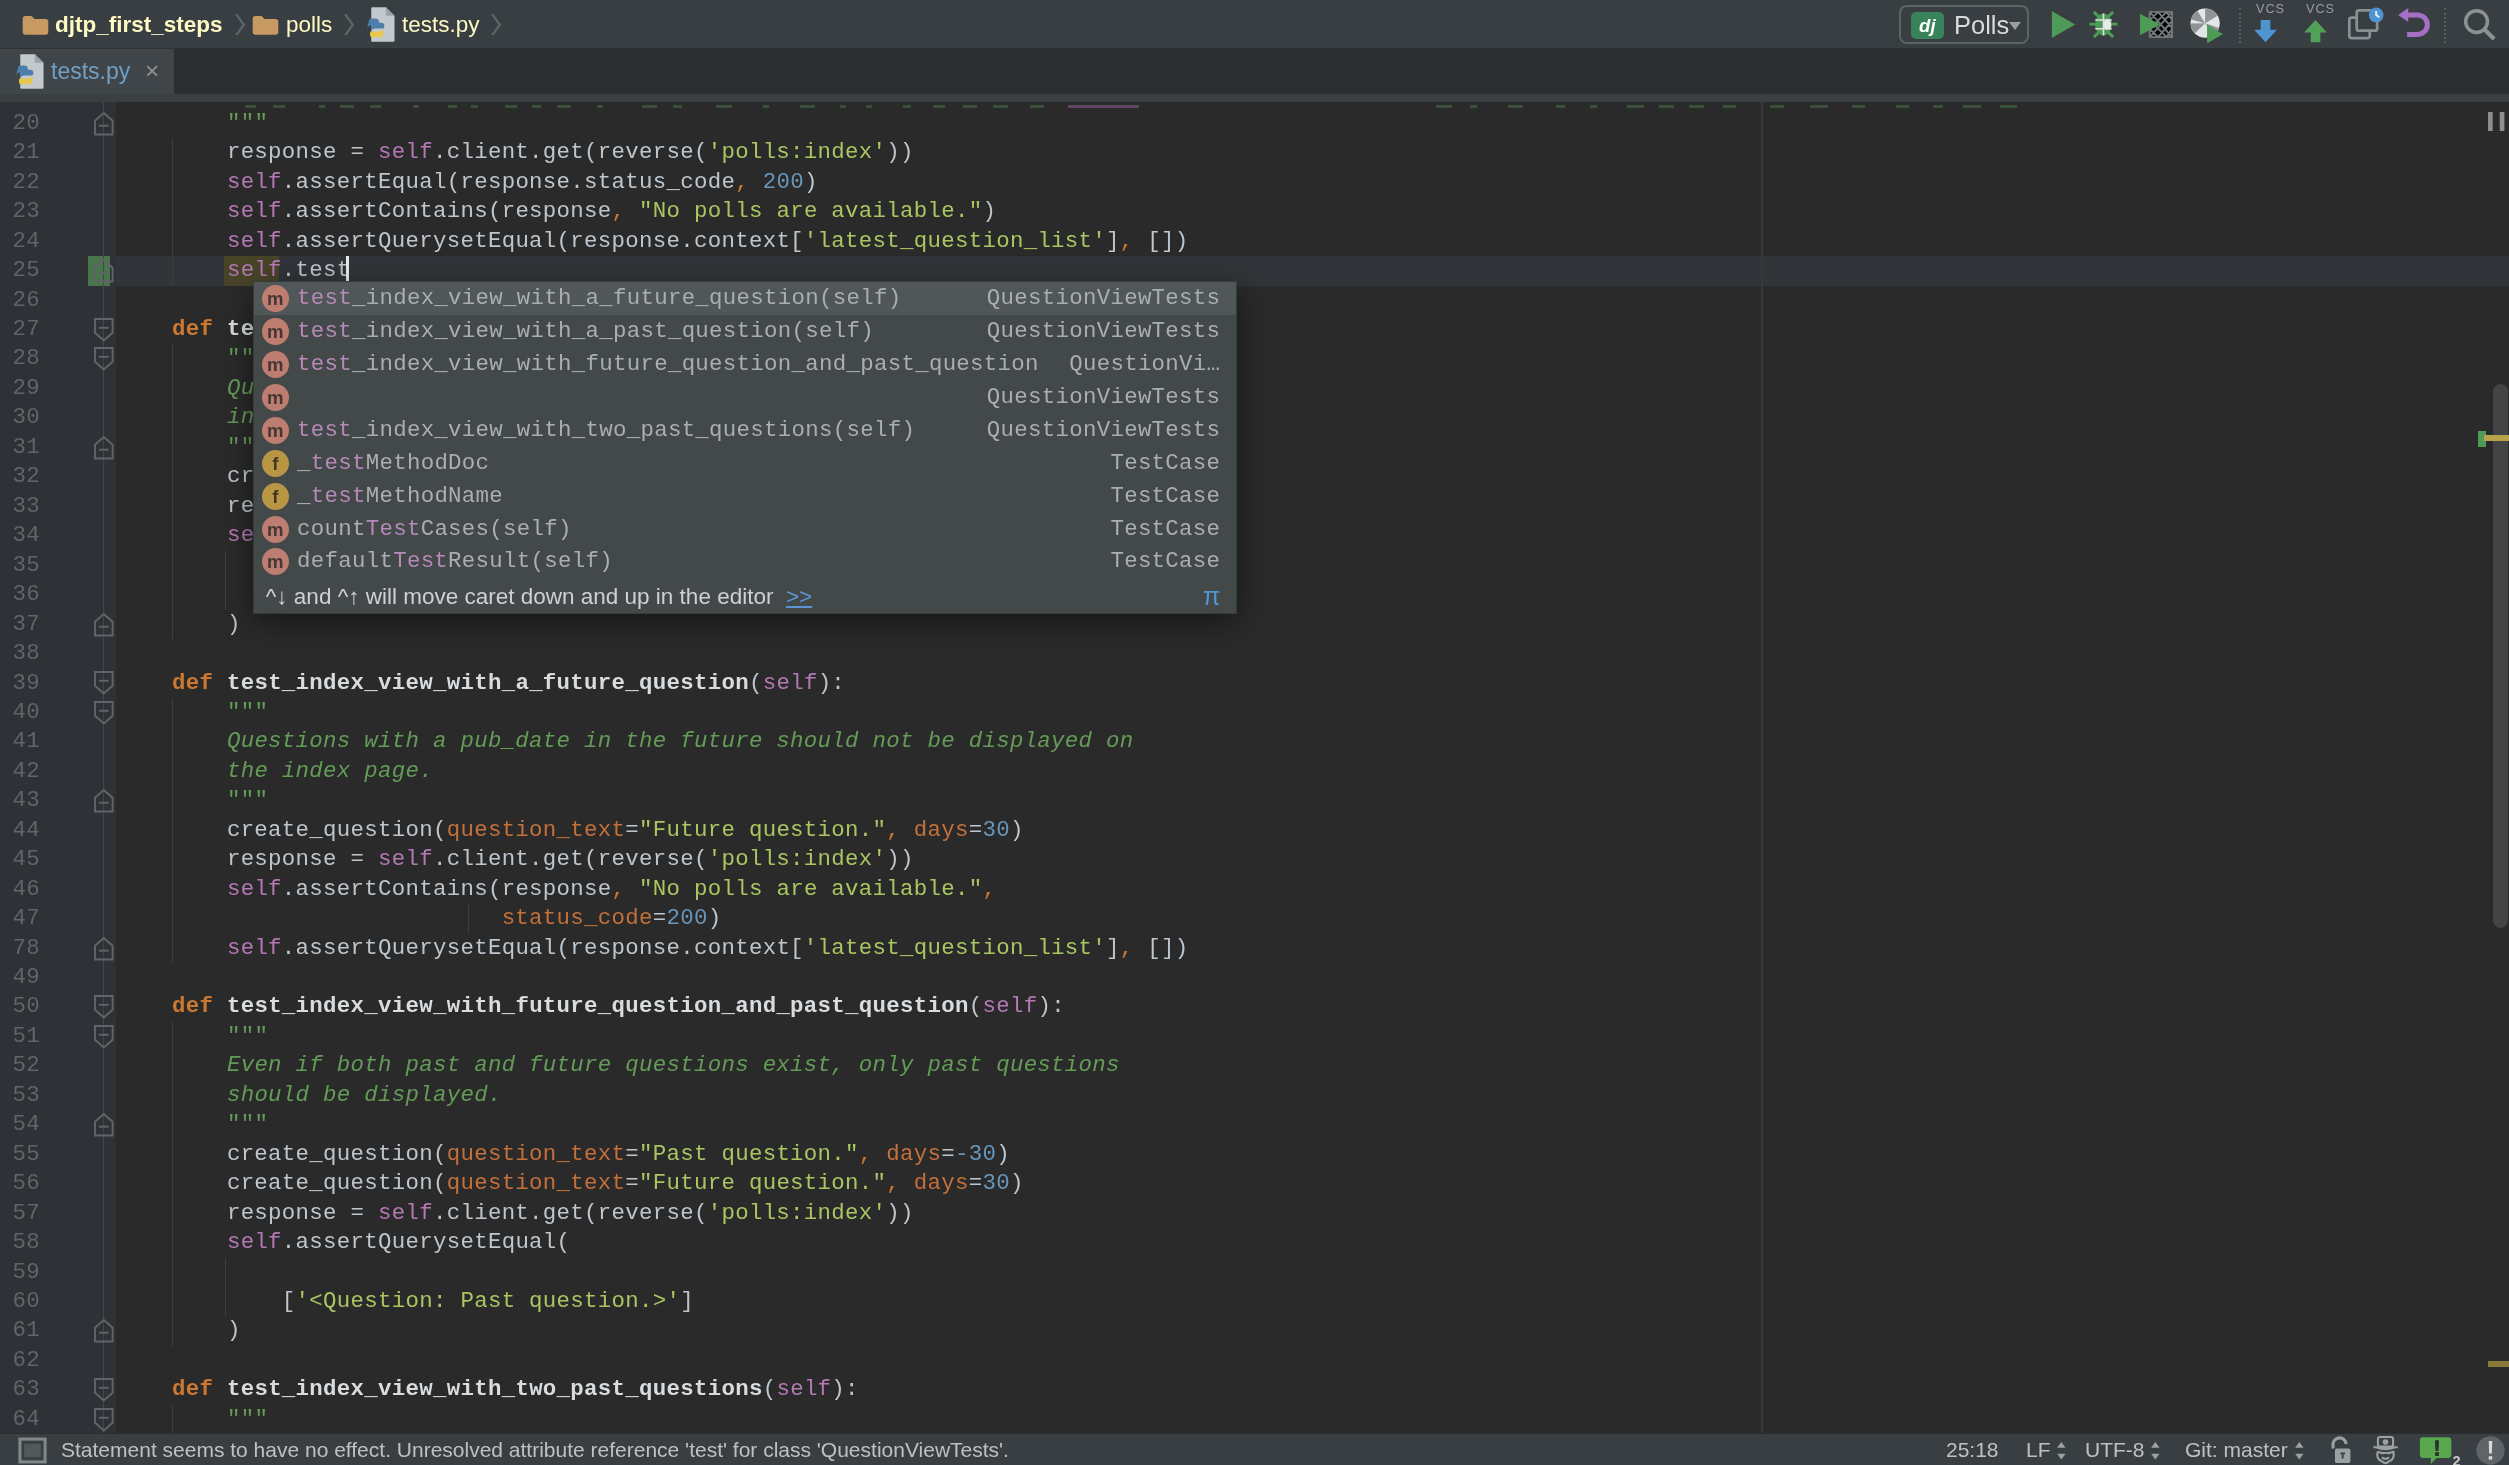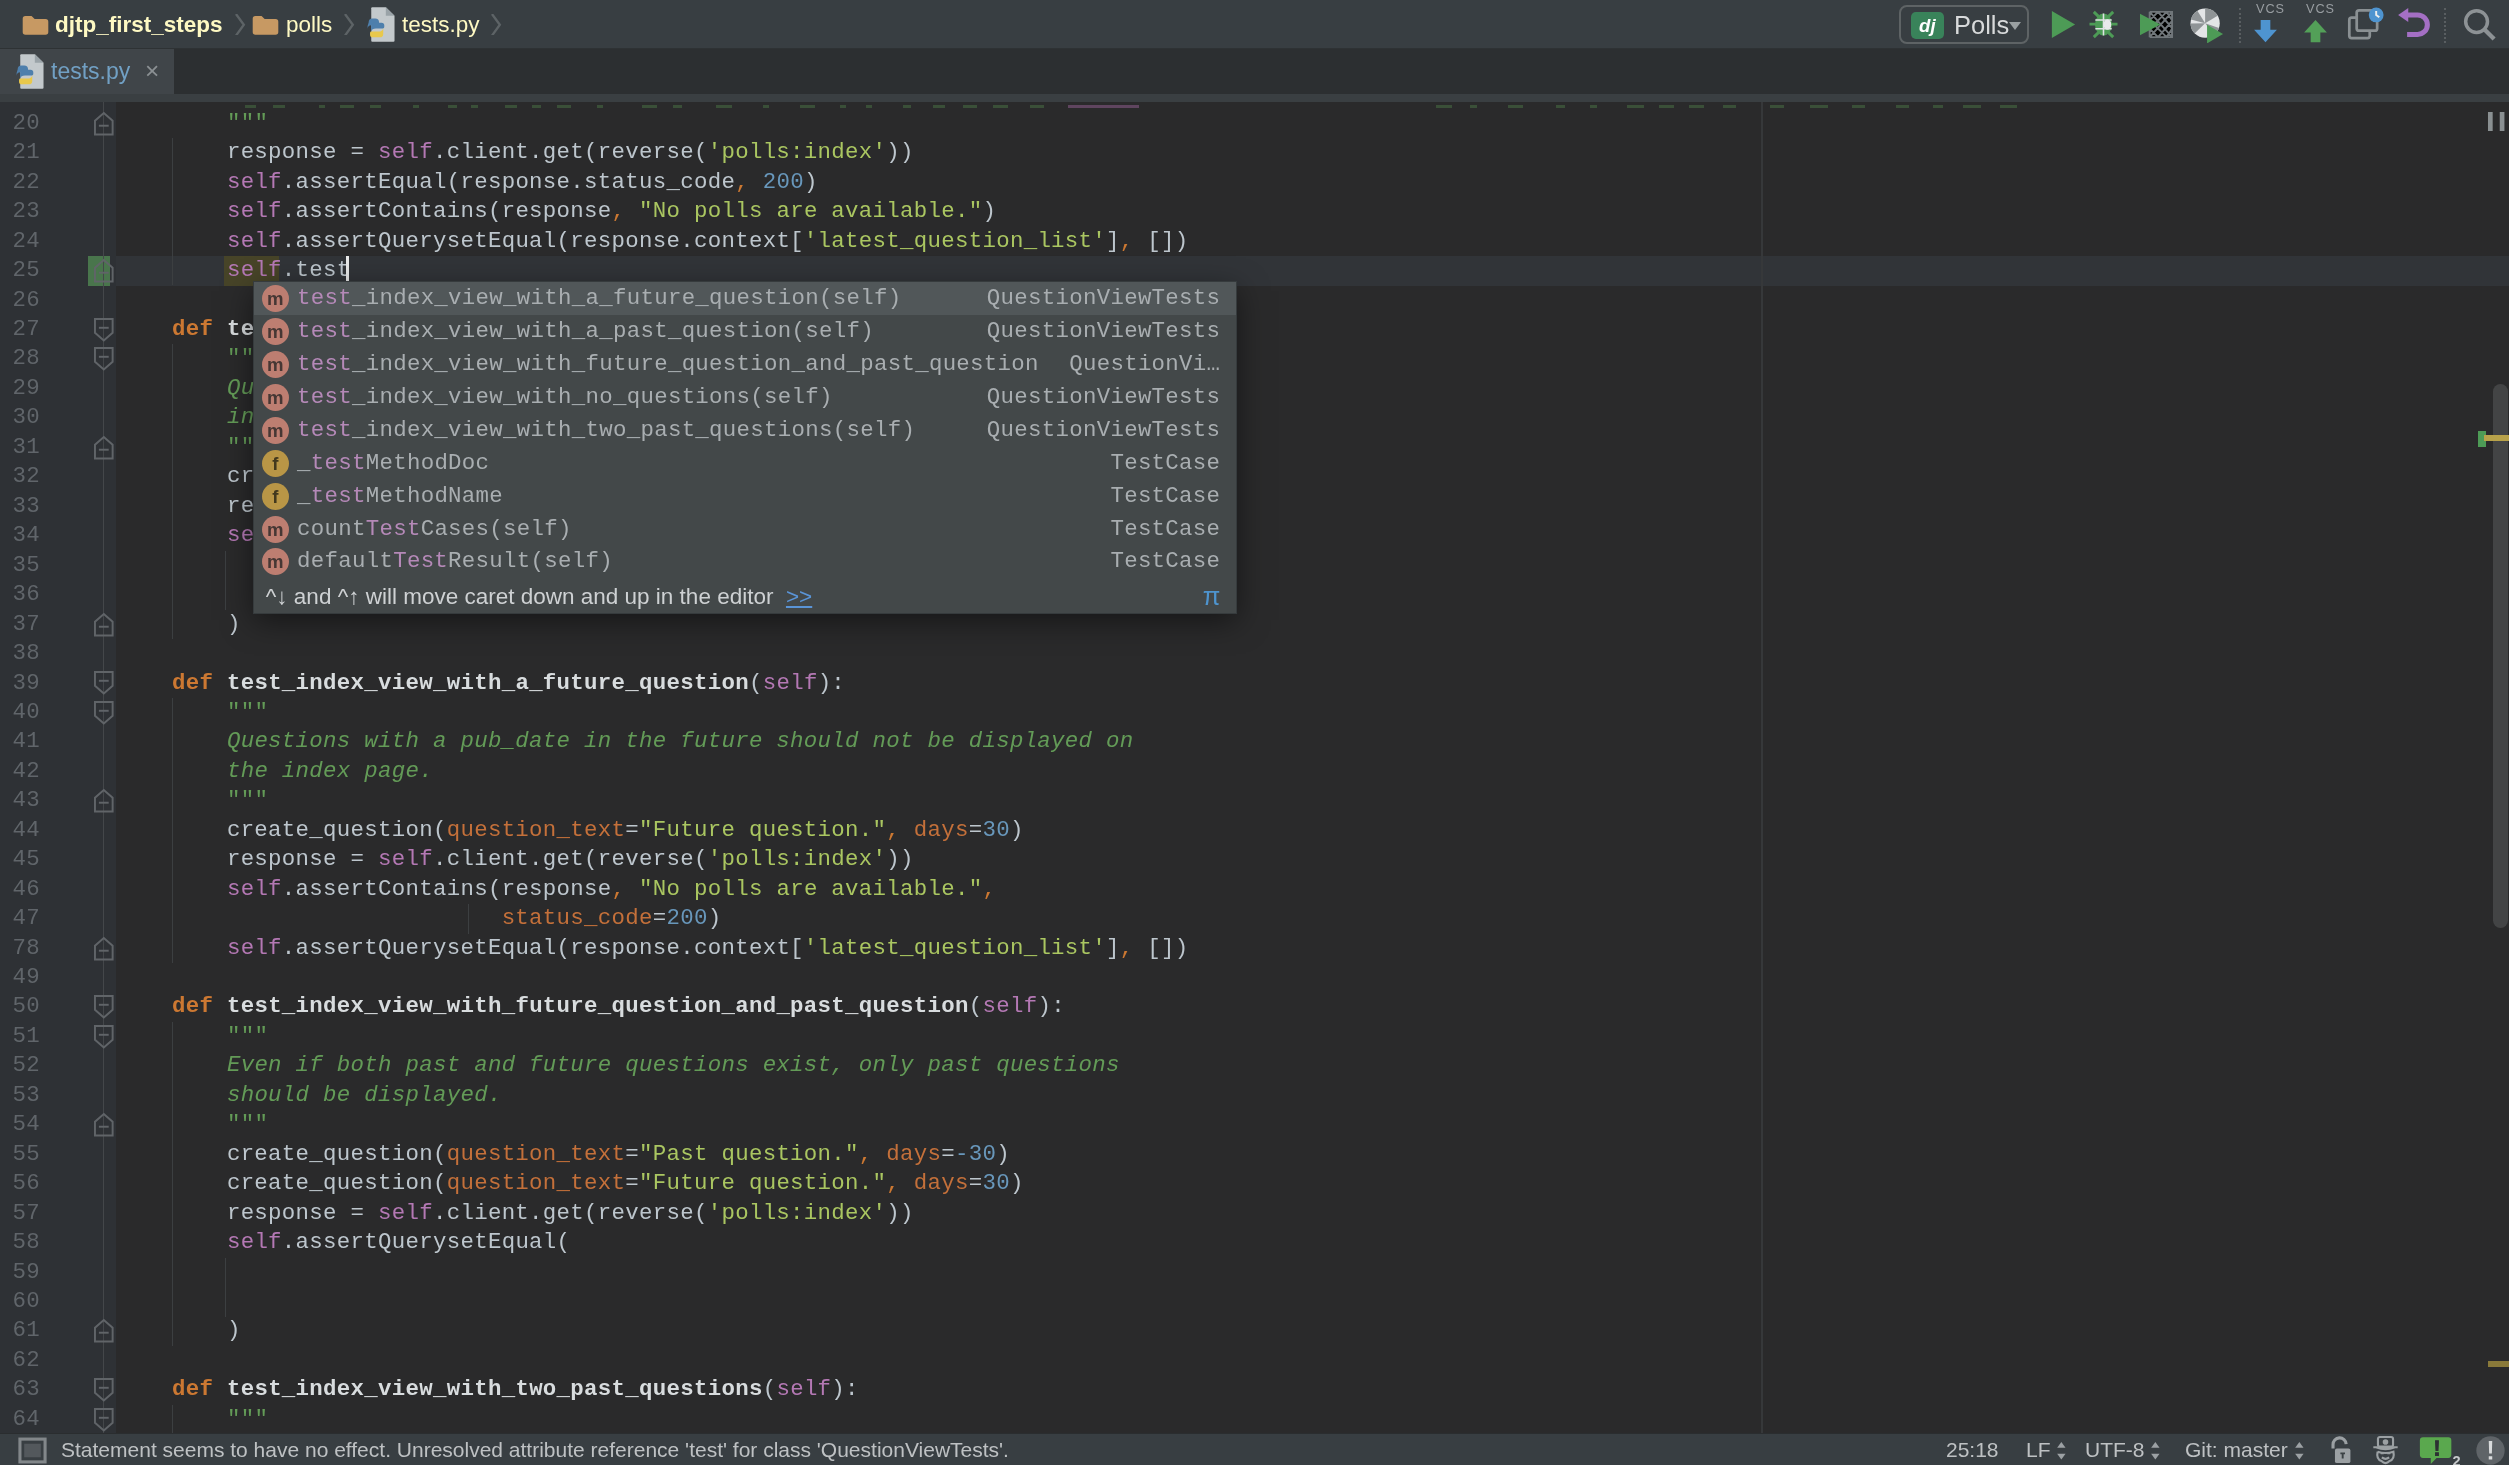--- a/index.html
+++ b/index.html
@@ -254,39 +254,40 @@
     <div class="cl" style="top:832px">        <span class="p">self</span>.assertQuerysetEqual(response.context[<span class="s">'latest_question_list'</span>]<span class="c">,</span> [])</div>
     <div class="cl" style="top:890px">    <span class="k">def</span> <span class="fn">test_index_view_with_future_question_and_past_question</span>(<span class="p">self</span>):</div>
     <div class="cl" style="top:920px">        <span class="dq">"""</span></div>
     <div class="cl" style="top:949px">        <span class="d">Even if both past and future questions exist, only past questions</span></div>
     <div class="cl" style="top:979px">        <span class="d">should be displayed.</span></div>
     <div class="cl" style="top:1008px">        <span class="dq">"""</span></div>
     <div class="cl" style="top:1038px">        create_question(<span class="a">question_text</span>=<span class="s">"Past question."</span><span class="c">,</span> <span class="a">days</span>=<span class="n">-30</span>)</div>
     <div class="cl" style="top:1067px">        create_question(<span class="a">question_text</span>=<span class="s">"Future question."</span><span class="c">,</span> <span class="a">days</span>=<span class="n">30</span>)</div>
     <div class="cl" style="top:1097px">        response = <span class="p">self</span>.client.get(reverse(<span class="s">'polls:index'</span>))</div>
     <div class="cl" style="top:1126px">        <span class="p">self</span>.assertQuerysetEqual(</div>
+    <div class="cl" style="top:1185px">            [<span class="s">'&lt;Question: Past question.&gt;'</span>]</div>
     <div class="cl" style="top:1214px">        )</div>
     <div class="cl" style="top:1273px">    <span class="k">def</span> <span class="fn">test_index_view_with_two_past_questions</span>(<span class="p">self</span>):</div>
     <div class="cl" style="top:1303px">        <span class="dq">"""</span></div>
   <div id="caret"></div>
   <div id="sbthumb"></div>
   <div id="pausebars"><svg width="21.6" height="19.6" viewBox="0 0 11 10">
         <path d="M2.2 0 V10 M8.2 0 V10" stroke="#8a9092" stroke-width="2.4"></path>
       </svg></div>
   <div class="abs" style="left:2478px;top:329px;width:7.8px;height:15.7px;background:#4d9b56"></div>
   <div class="abs" style="left:2484px;top:333px;width:25.5px;height:5.9px;background:#b8a24a"></div>
   <div class="abs" style="left:2488px;top:1259px;width:21.6px;height:5.9px;background:#8a7a3a"></div>
 </div>
 
 <div id="popup">
   <div class="sel"></div>
   <div class="prow" style="top:0px"><span class="picon pm">m</span><span class="nm"><span class="hi">test</span>_index_view_with_a_future_question(self)</span><span class="cls">QuestionViewTests</span></div>
     <div class="prow" style="top:33px"><span class="picon pm">m</span><span class="nm"><span class="hi">test</span>_index_view_with_a_past_question(self)</span><span class="cls">QuestionViewTests</span></div>
     <div class="prow" style="top:66px"><span class="picon pm">m</span><span class="nm"><span class="hi">test</span>_index_view_with_future_question_and_past_question</span><span class="cls">QuestionVi…</span></div>
-    <div class="prow" style="top:99px"><span class="picon pm">m</span><span class="nm"><span class="hi">test</span>_index_view_with_no_questions(self)</span><span class="cls">QuestionViewTests</span></div>
+    <div class="prow" style="top:99px"><span class="picon pm">m</span><span class="cls">QuestionViewTests</span></div>
     <div class="prow" style="top:132px"><span class="picon pm">m</span><span class="nm"><span class="hi">test</span>_index_view_with_two_past_questions(self)</span><span class="cls">QuestionViewTests</span></div>
     <div class="prow" style="top:165px"><span class="picon pf">f</span><span class="nm">_<span class="hi">test</span>MethodDoc</span><span class="cls">TestCase</span></div>
     <div class="prow" style="top:198px"><span class="picon pf">f</span><span class="nm">_<span class="hi">test</span>MethodName</span><span class="cls">TestCase</span></div>
     <div class="prow" style="top:231px"><span class="picon pm">m</span><span class="nm">count<span class="hi">Test</span>Cases(self)</span><span class="cls">TestCase</span></div>
     <div class="prow" style="top:263px"><span class="picon pm">m</span><span class="nm">default<span class="hi">Test</span>Result(self)</span><span class="cls">TestCase</span></div>
   <div id="pfoot">
     <span style="position:absolute;left:11.8px">^↓ and ^↑ will move caret down and up in the editor&nbsp;&nbsp;<span style="color:#5a94d6;text-decoration:underline">&gt;&gt;</span></span>
     <span style="position:absolute;right:15.7px;color:#4e94ce;font-size:25.5px">π</span>
   </div>
 </div>

